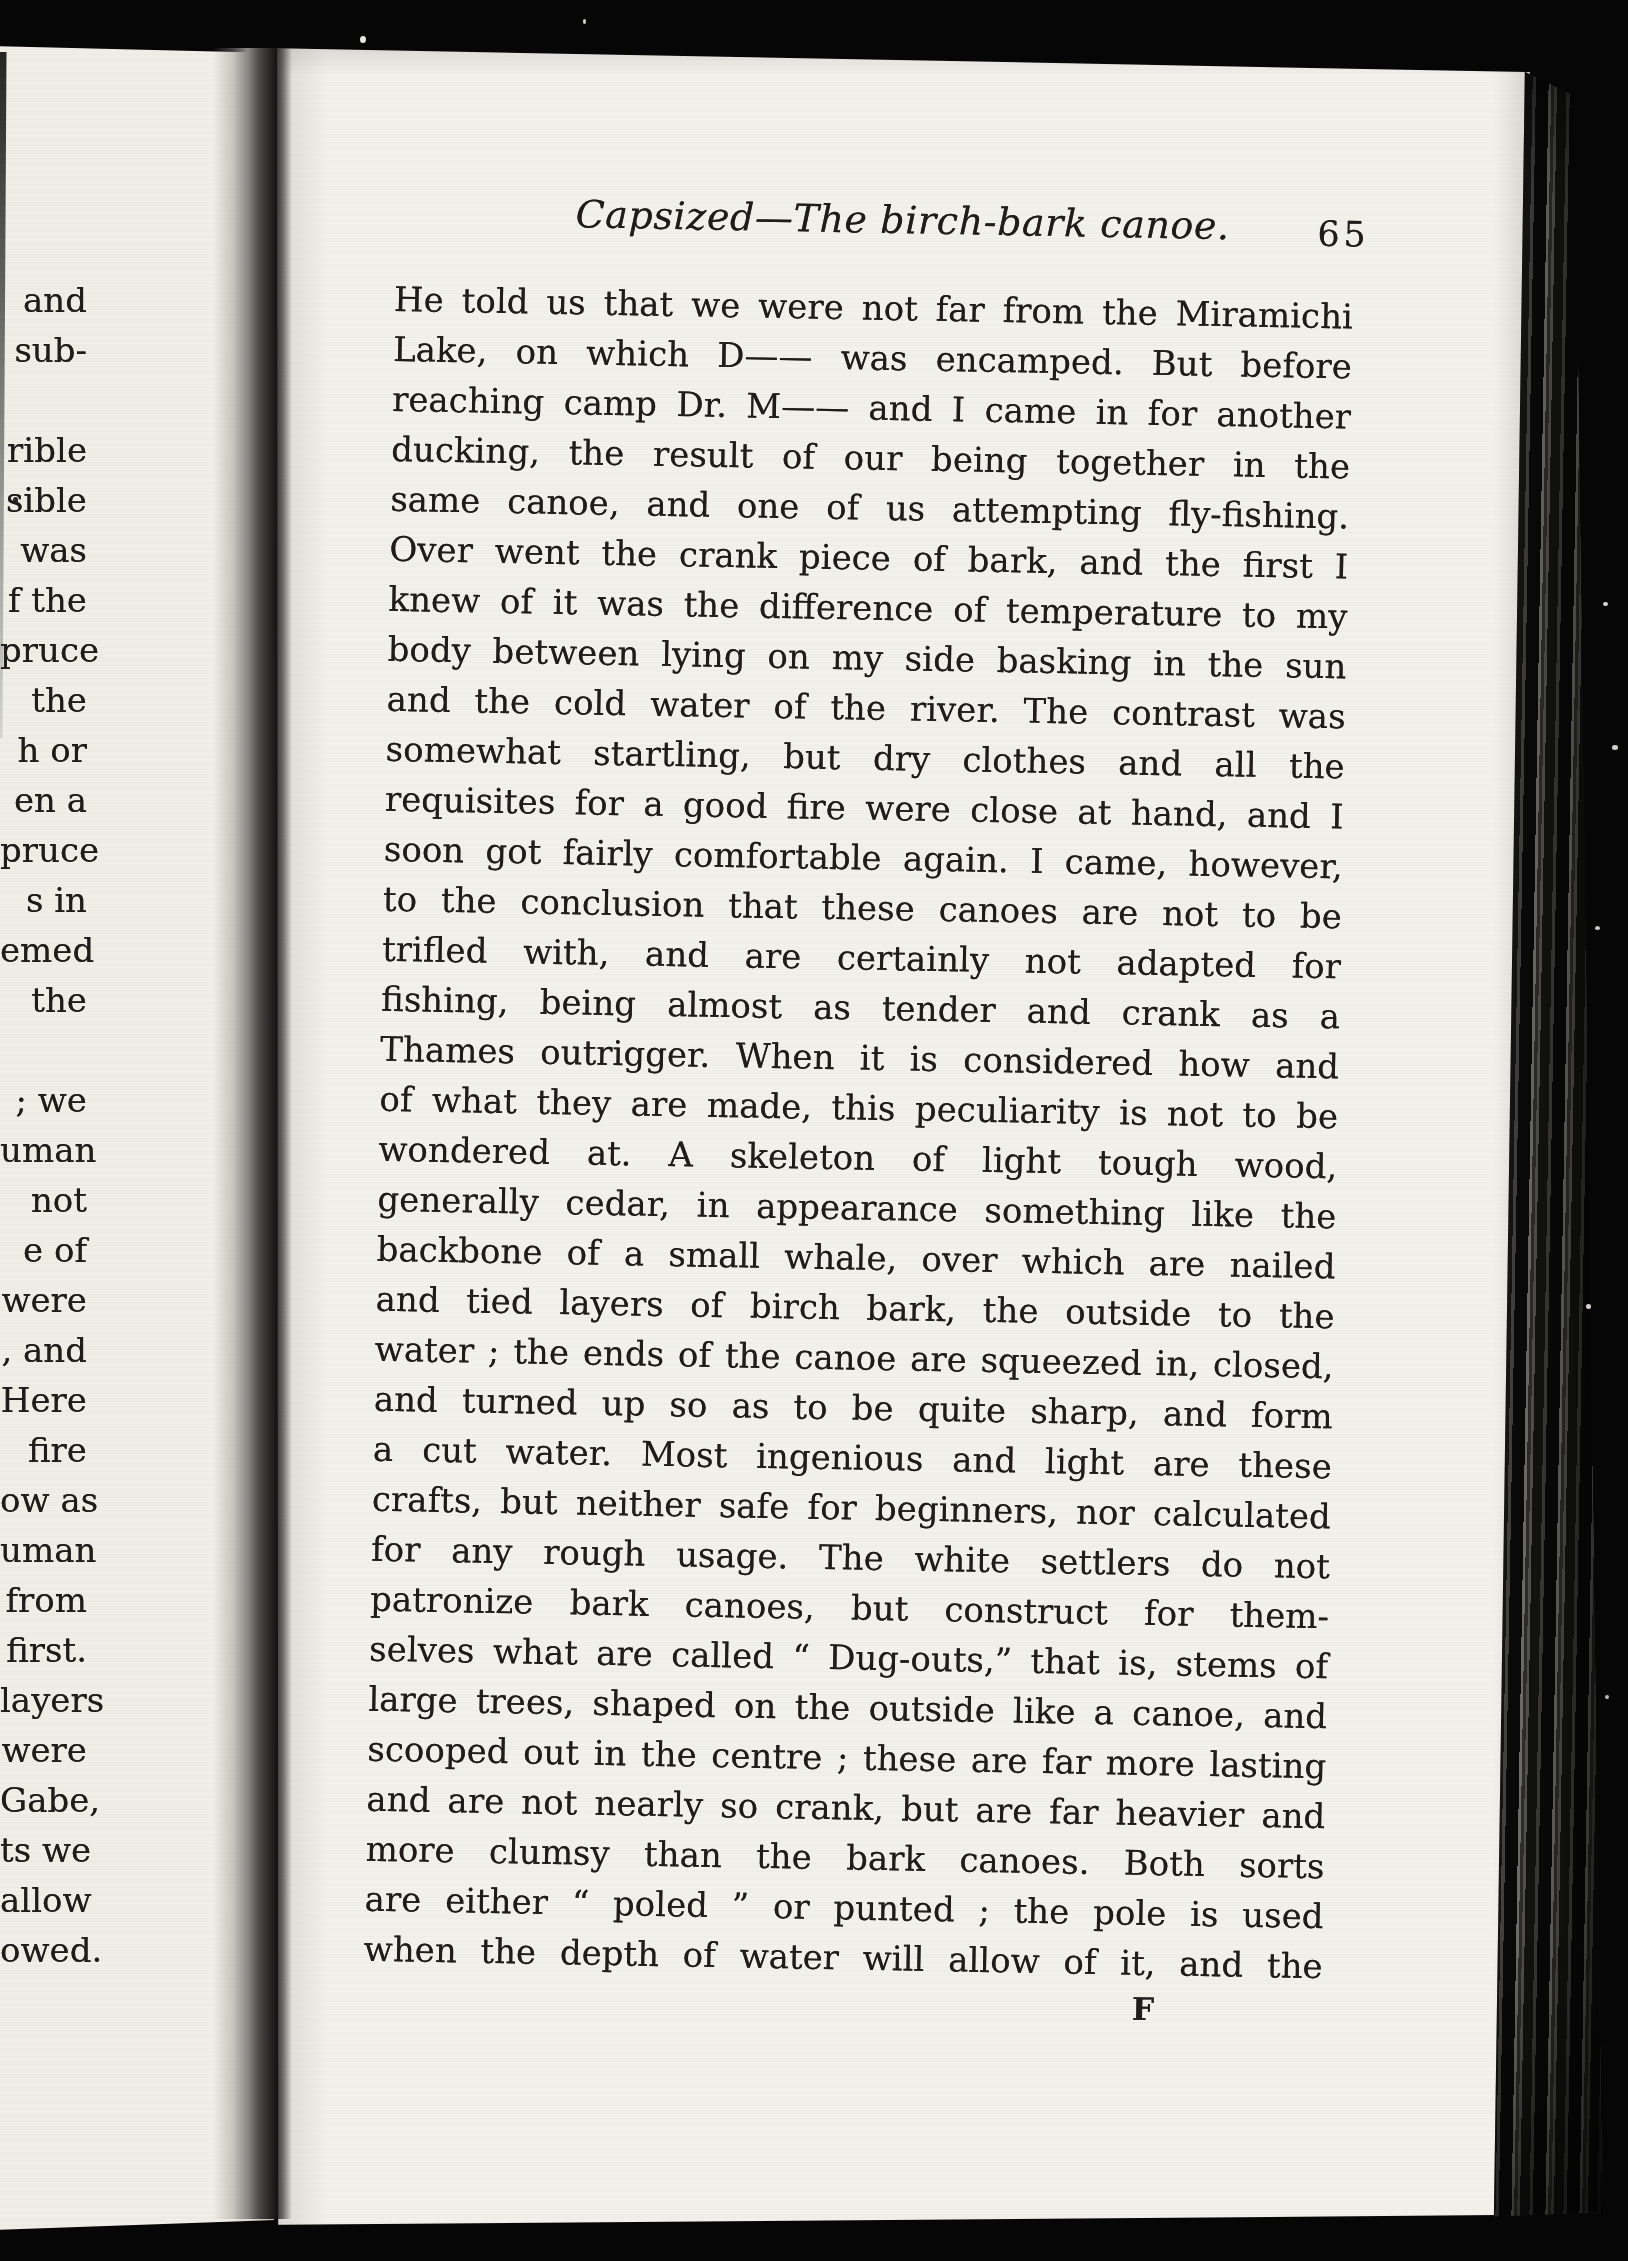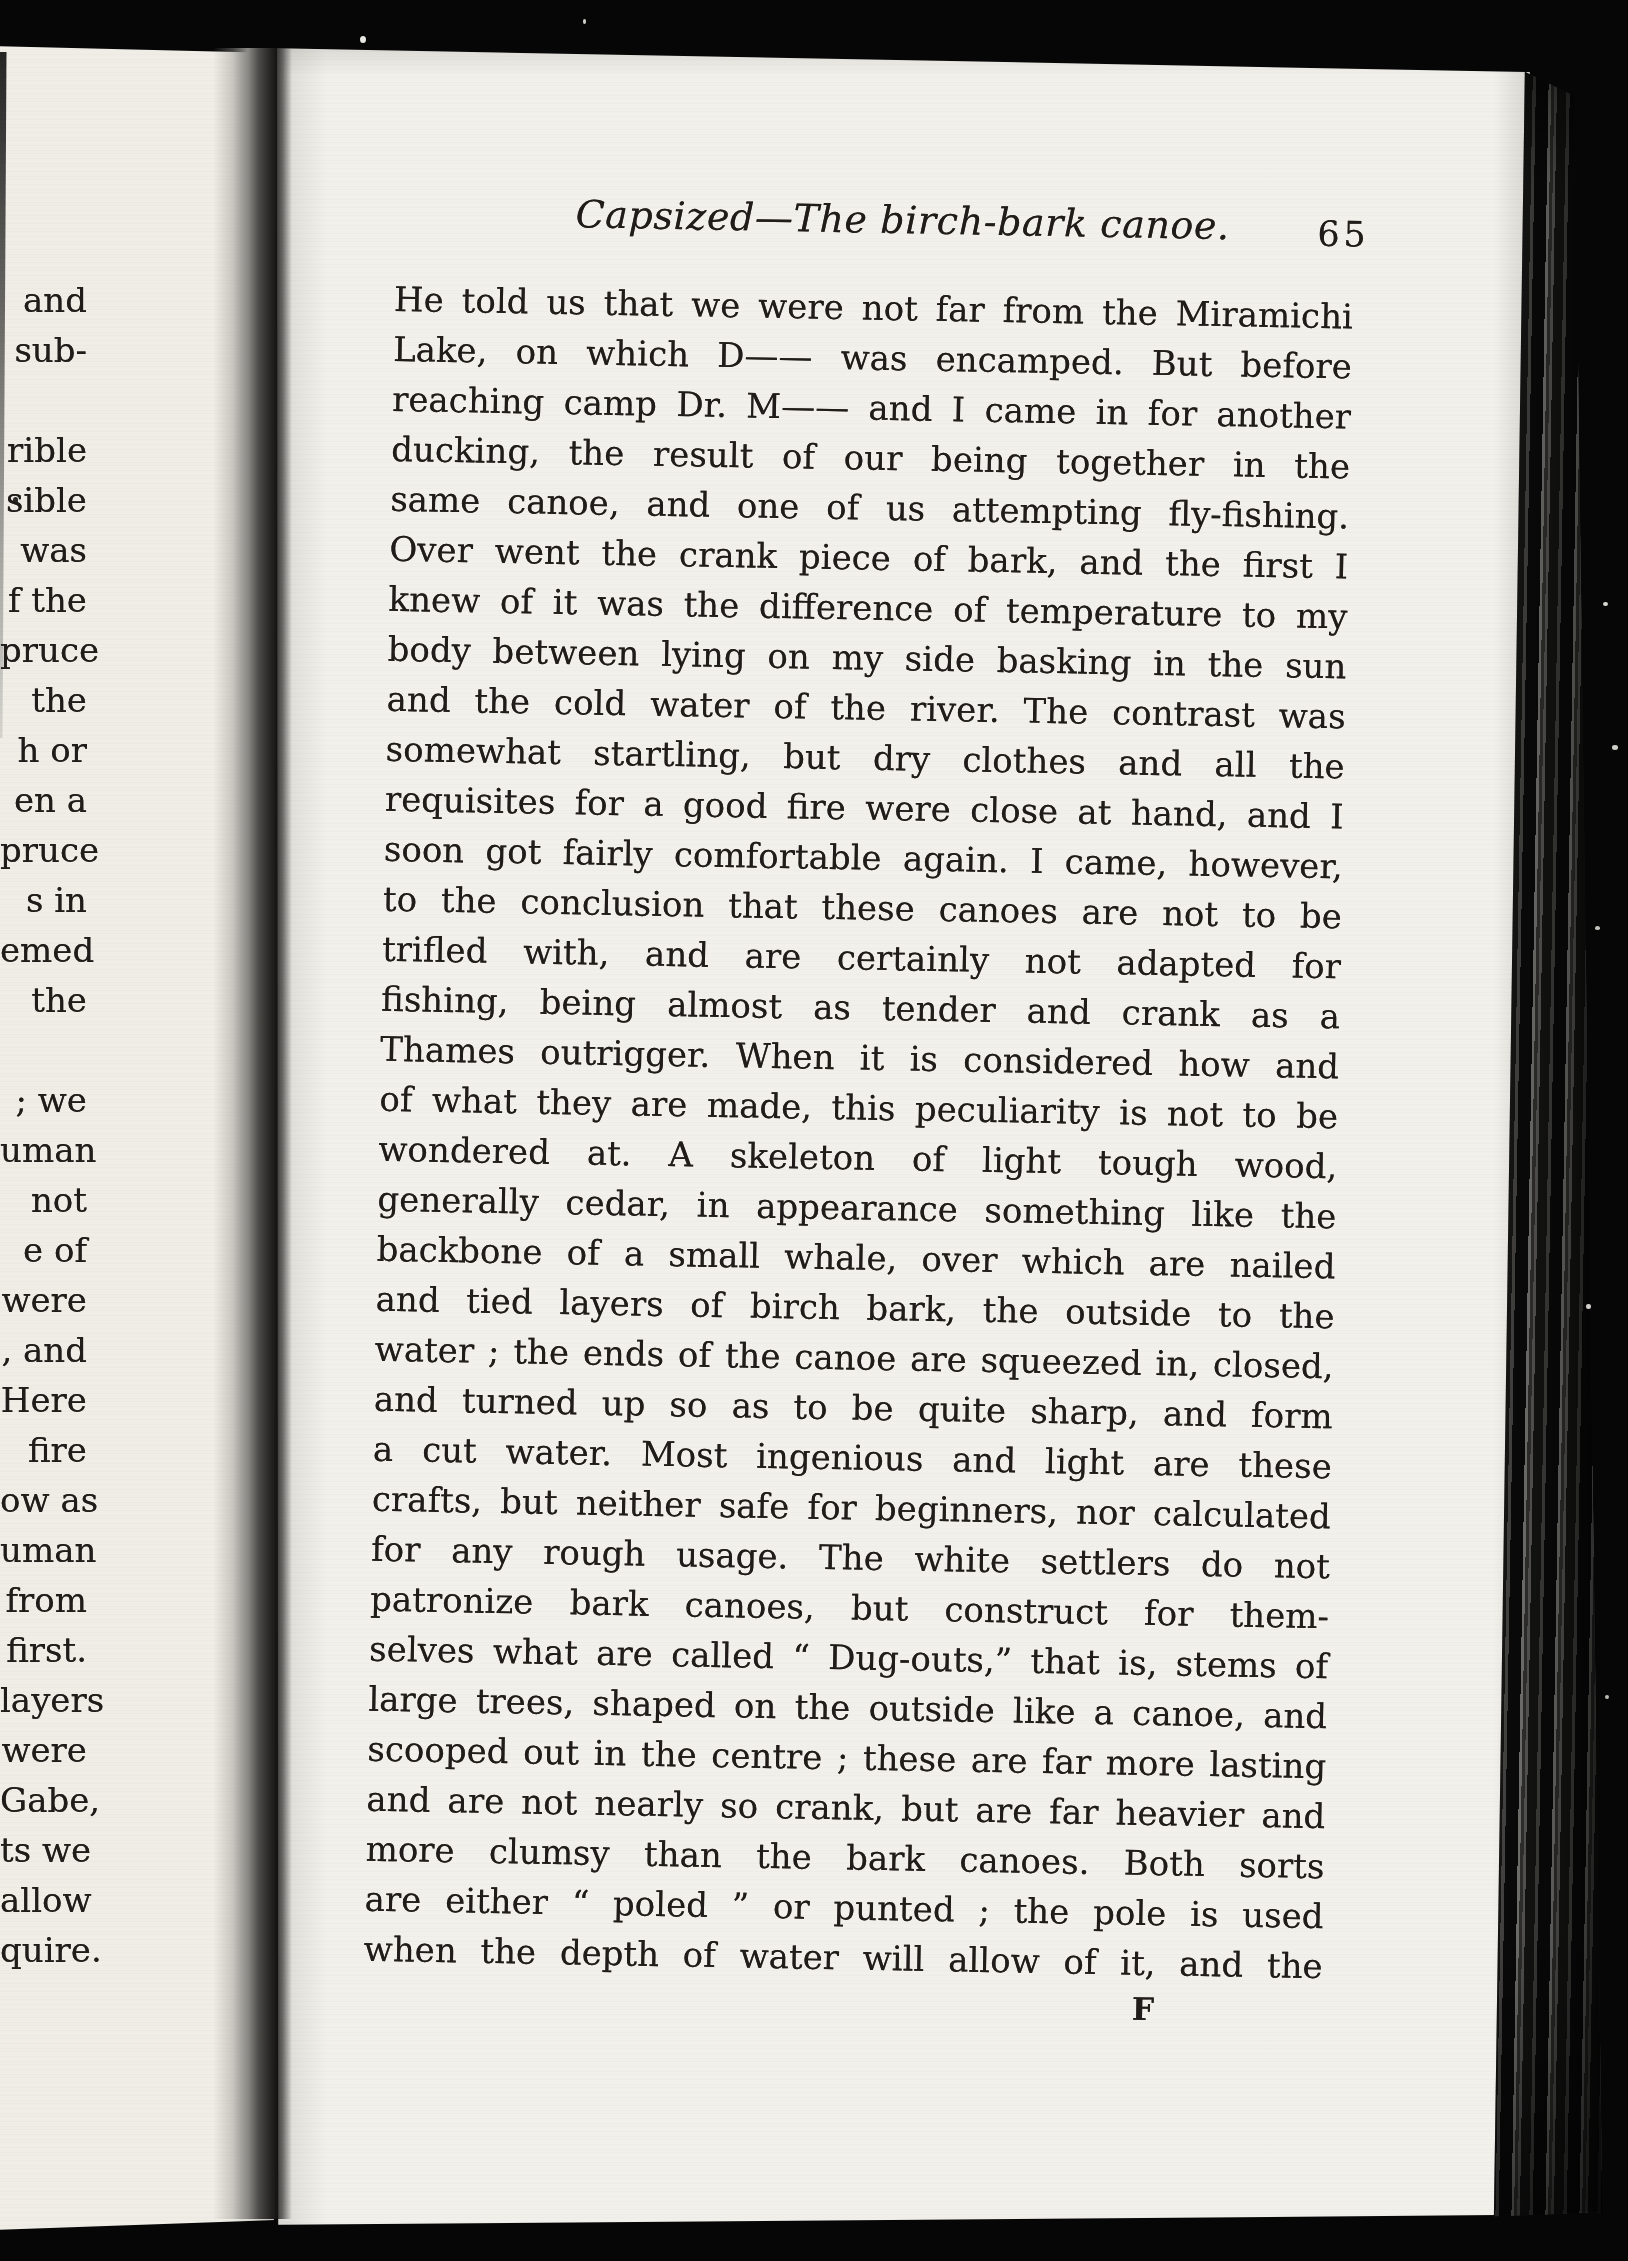--- a/index.html
+++ b/index.html
@@ -146,21 +146,21 @@
       <div class="frag-line">fire</div>
       <div class="frag-line">ow as</div>
       <div class="frag-line">uman</div>
       <div class="frag-line">from</div>
       <div class="frag-line">first.</div>
       <div class="frag-line">layers</div>
       <div class="frag-line">were</div>
       <div class="frag-line">Gabe,</div>
       <div class="frag-line">ts we</div>
       <div class="frag-line">allow</div>
-      <div class="frag-line">quire.</div>
+      <div class="frag-line">owed.</div>
     </div>
 
   <div class="content">
     <div class="header-title">Capsized—The birch-bark canoe.</div>
     <div class="page-number">65</div>
     <div class="body-text">
         <div class="body-line">
           <span>He</span>
           <span>told</span>
           <span>us</span>

